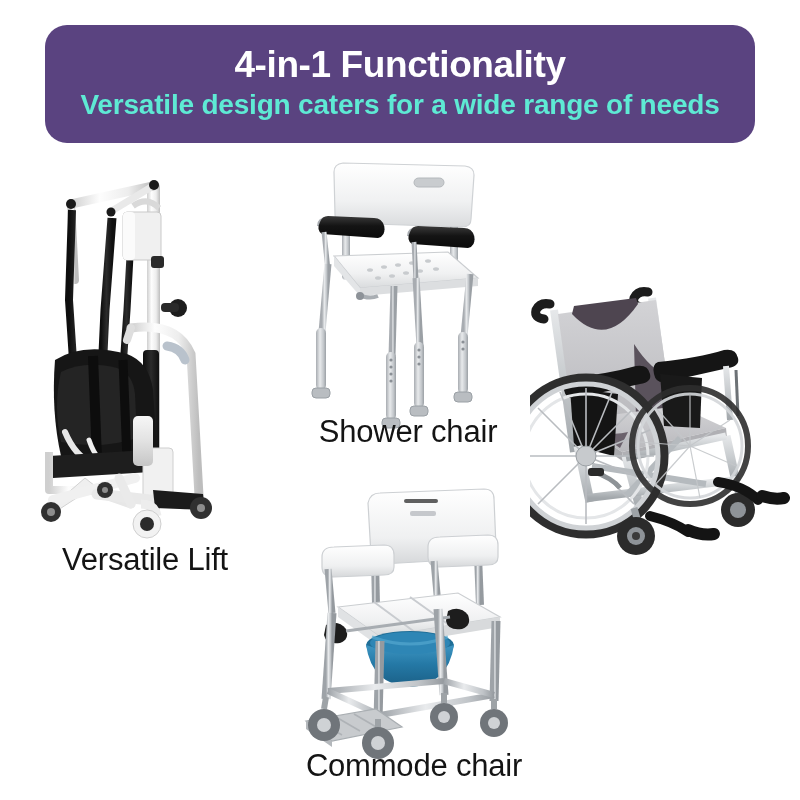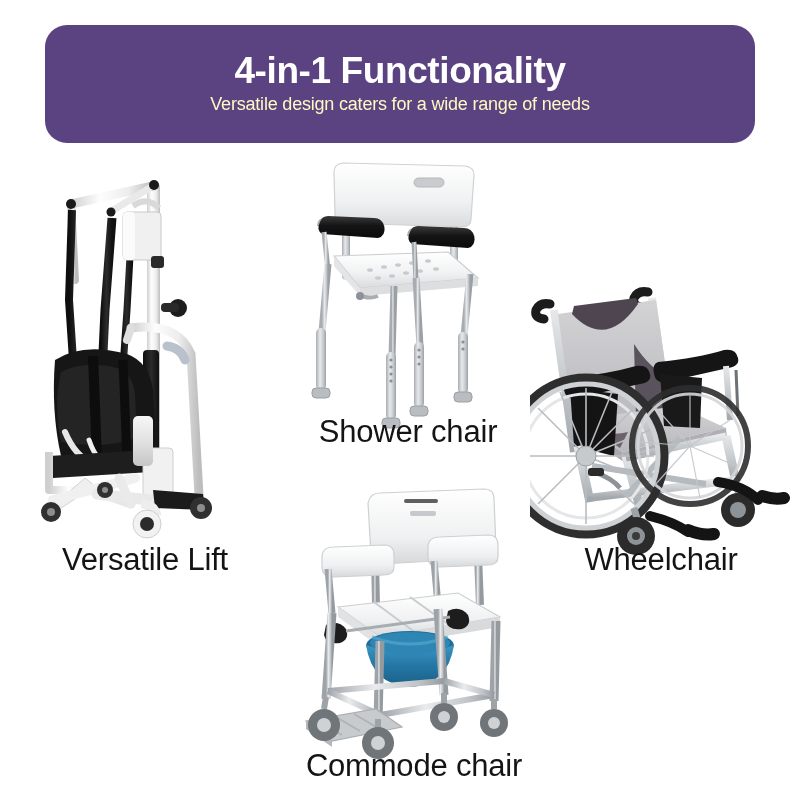--- a/index.html
+++ b/index.html
@@ -15,21 +15,21 @@
     position:absolute;left:45px;top:25px;width:710px;height:118px;
     background:#5a4380;border-radius:22px;
     display:flex;flex-direction:column;align-items:center;justify-content:center;
     box-sizing:border-box;padding-bottom:2px;
   }
   .banner-title{
     color:#ffffff;font-size:37px;font-weight:bold;letter-spacing:-0.4px;
     line-height:1.05;margin:0 0 5px 0;white-space:nowrap;
   }
   .banner-sub{
-    color:#fef9c3;font-size:18px;font-weight:normal;letter-spacing:-0.2px;
+    color:#5eead4;font-size:28px;font-weight:bold;letter-spacing:-0.2px;
     line-height:1.05;margin:0;white-space:nowrap;
   }
 
   
   .product{position:absolute;}
   .product-label{
     position:absolute;text-align:center;color:#141414;
     font-size:31px;font-weight:normal;letter-spacing:-0.2px;white-space:nowrap;
   }
   .art{position:absolute;left:0;top:0;}
@@ -335,21 +335,20 @@
         <circle cx="208" cy="240" r="17" fill="#2b2b2b"></circle>
         <circle cx="208" cy="240" r="8" fill="#8e9398"></circle>
       </g>
 
       <path d="M188 212 q26 4 40 18" stroke="#141414" stroke-width="10" fill="none" stroke-linecap="round"></path>
       <path d="M232 226 q12 4 22 2" stroke="#141414" stroke-width="12" fill="none" stroke-linecap="round"></path>
       <path d="M120 246 q24 6 38 16" stroke="#141414" stroke-width="10" fill="none" stroke-linecap="round"></path>
       <path d="M158 260 q14 6 26 4" stroke="#141414" stroke-width="12" fill="none" stroke-linecap="round"></path>
     </svg>
   </div>
-  <div class="product-label" id="l-wheelchair">Wheelchair</div>
 
   <div class="product" id="p-commode">
     <svg class="art" width="232" height="300" viewBox="0 0 232 300">
       <defs>
         <linearGradient id="cAlu" x1="0" y1="0" x2="1" y2="0">
           <stop offset="0%" stop-color="#9ea3a8"></stop>
             <stop offset="40%" stop-color="#e9ebed"></stop>
           <stop offset="78%" stop-color="#c0c4c8"></stop>
             <stop offset="100%" stop-color="#959a9f"></stop>
         </linearGradient>

